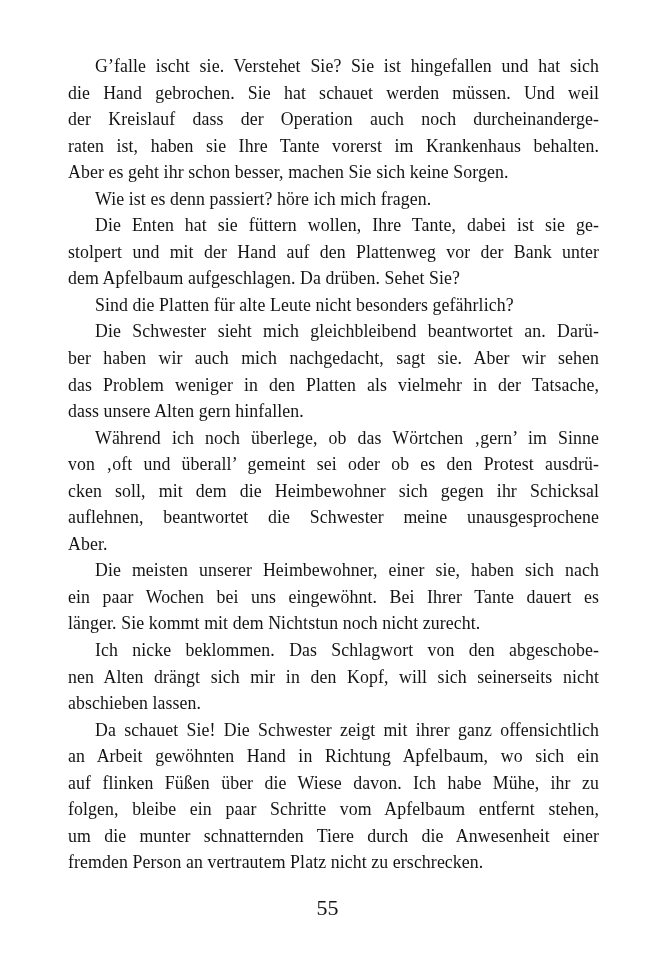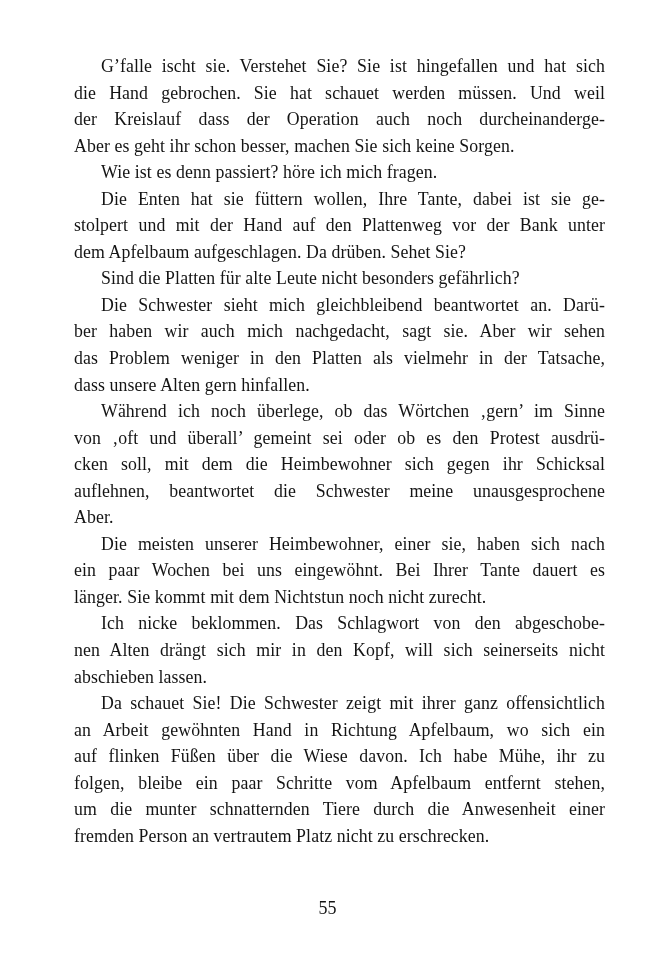--- a/index.html
+++ b/index.html
@@ -15,21 +15,21 @@
     position: relative;
     overflow: hidden;
   }
   .book-page {
     position: absolute;
     inset: 0;
     background: #ffffff;
   }
   .text-block {
     position: absolute;
-    left: 74px;
+    left: 68px;
     top: 53px;
     width: 531px;
     font-size: 17.8px;
     line-height: 26.55px;
     letter-spacing: 0.1px;
   }
   .line {
     height: 26.55px;
     white-space: nowrap;
     overflow: visible;
@@ -41,33 +41,34 @@
   }
   .line.indent {
     text-indent: 27px;
   }
   .page-number {
     position: absolute;
     left: 0;
     top: 896px;
     width: 655px;
     text-align: center;
-    font-size: 18px;
+    font-size: 22px;
     line-height: 24px;
     color: #141414;
   }
 </style>
 </head>
 <body>
 
 <div class="book-page">
   <div class="text-block">
       <div class="line justify indent">G’falle ischt sie. Verstehet Sie? Sie ist hingefallen und hat sich</div>
       <div class="line justify">die Hand gebrochen. Sie hat schauet werden müssen. Und weil</div>
       <div class="line justify">der Kreislauf dass der Operation auch noch durcheinanderge-</div>
+      <div class="line justify">raten ist, haben sie Ihre Tante vorerst im Krankenhaus behalten.</div>
       <div class="line">Aber es geht ihr schon besser, machen Sie sich keine Sorgen.</div>
       <div class="line indent">Wie ist es denn passiert? höre ich mich fragen.</div>
       <div class="line justify indent">Die Enten hat sie füttern wollen, Ihre Tante, dabei ist sie ge-</div>
       <div class="line justify">stolpert und mit der Hand auf den Plattenweg vor der Bank unter</div>
       <div class="line">dem Apfelbaum aufgeschlagen. Da drüben. Sehet Sie?</div>
       <div class="line indent">Sind die Platten für alte Leute nicht besonders gefährlich?</div>
       <div class="line justify indent">Die Schwester sieht mich gleichbleibend beantwortet an. Darü-</div>
       <div class="line justify">ber haben wir auch mich nachgedacht, sagt sie. Aber wir sehen</div>
       <div class="line justify">das Problem weniger in den Platten als vielmehr in der Tatsache,</div>
       <div class="line">dass unsere Alten gern hinfallen.</div>

